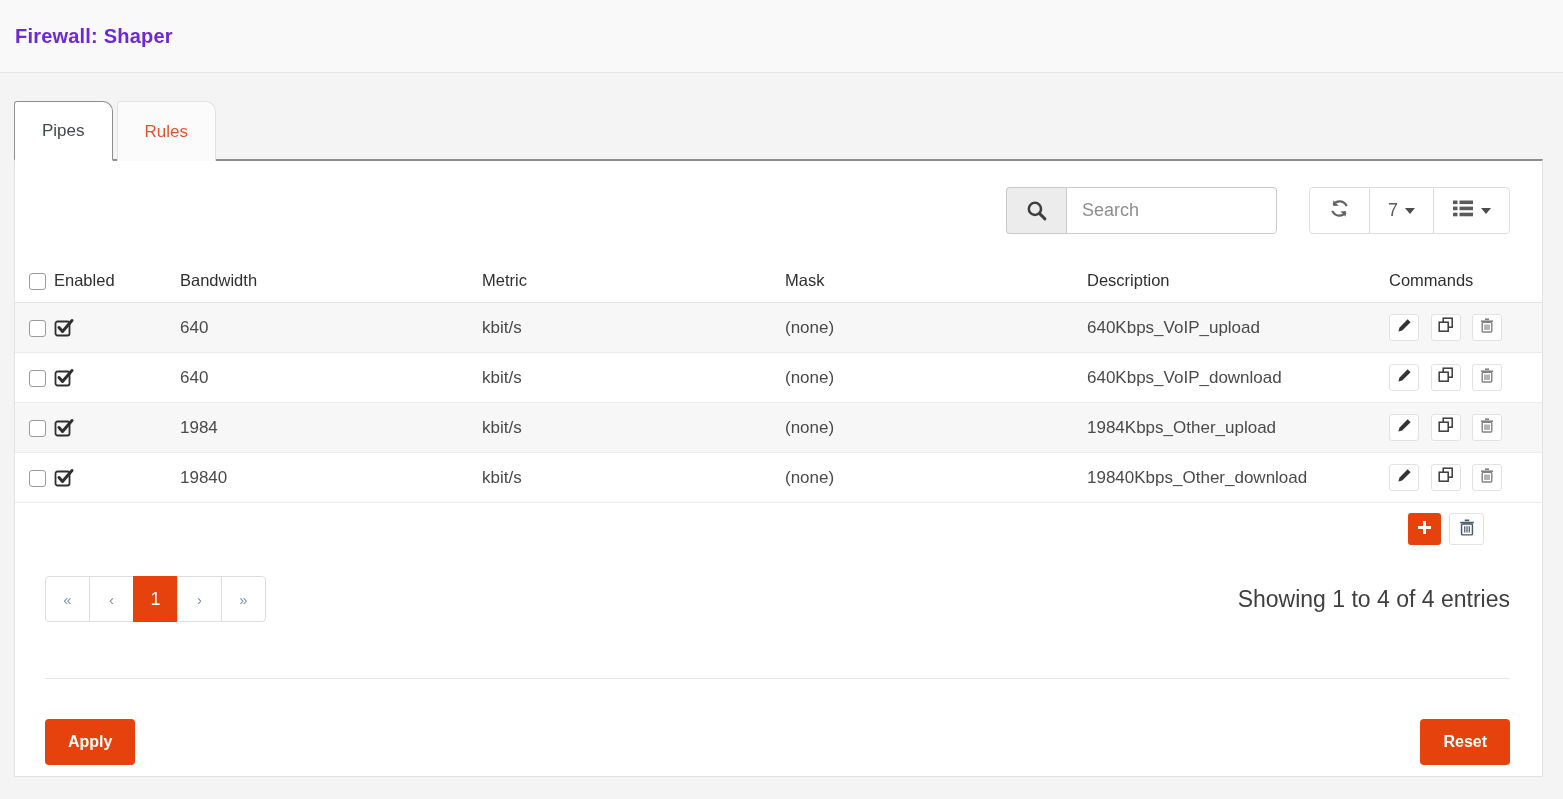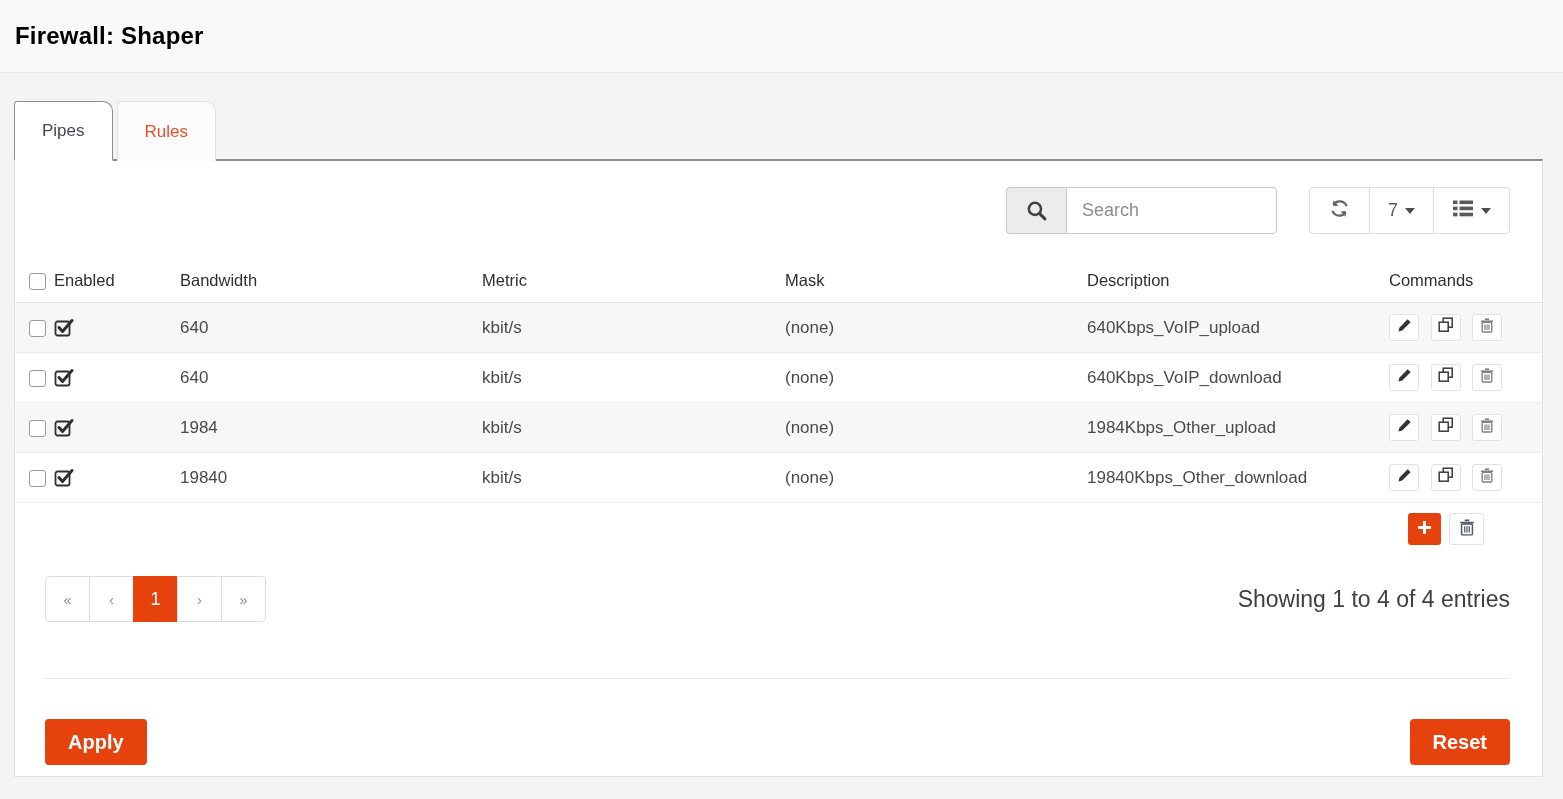--- a/index.html
+++ b/index.html
@@ -12,21 +12,21 @@
 
   
   .page-header {
     height: 73px;
     background: #f9f9f9;
     border-bottom: 1px solid #e7e7e7;
     display: flex;
     align-items: center;
     padding-left: 15px;
   }
-  .page-title { font-size: 24px; font-weight: bold; color: #000000; letter-spacing: 0.2px; }
+  .page-title { font-size: 20px; font-weight: bold; color: #6d28d9; letter-spacing: 0.2px; }
 
   
   .tabs {
     display: flex;
     gap: 4px;
     margin: 28px 20px 0 14px;
     position: relative;
     z-index: 2;
   }
   .tab {
@@ -203,21 +203,21 @@
 
   
   .footer-actions { display: flex; justify-content: space-between; padding: 40px 32px 0 30px; }
   .btn-primary {
     background: #e5420d;
     color: #fff;
     border: none;
     border-radius: 4px;
     height: 46px;
     padding: 0 23px;
-    font-size: 20px;
+    font-size: 16px;
     font-weight: bold;
     font-family: "Liberation Sans", sans-serif;
     cursor: pointer;
   }
 </style>
 </head>
 <body>
 
 <div class="page-header">
   <div class="page-title">Firewall: Shaper</div>

